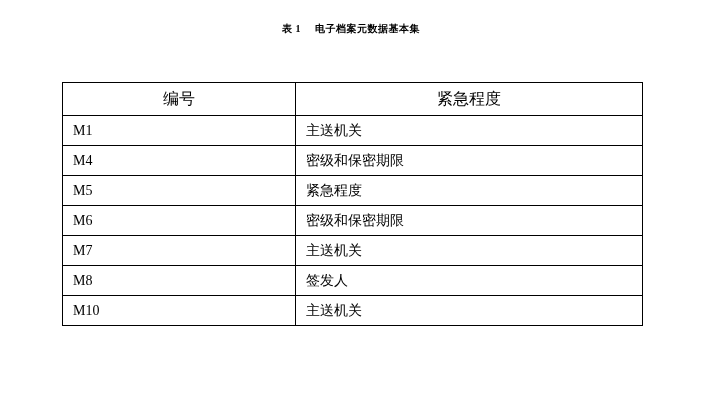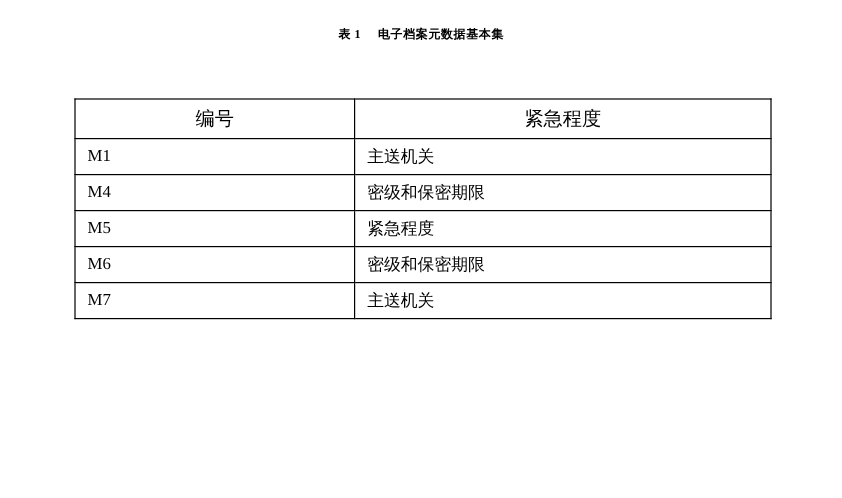--- a/index.html
+++ b/index.html
@@ -103,18 +103,26 @@
           <td class="cell-name">紧急程度</td>
         </tr>
         <tr>
           <td class="cell-id">M6</td>
           <td class="cell-name">密级和保密期限</td>
         </tr>
         <tr>
           <td class="cell-id">M7</td>
           <td class="cell-name">主送机关</td>
         </tr>
+        <tr>
+          <td class="cell-id">M8</td>
+          <td class="cell-name">签发人</td>
+        </tr>
+        <tr>
+          <td class="cell-id">M10</td>
+          <td class="cell-name">主送机关</td>
+        </tr>
 
       </tbody>
     </table>
   </div>
 
 </div>
 
 </body></html>

